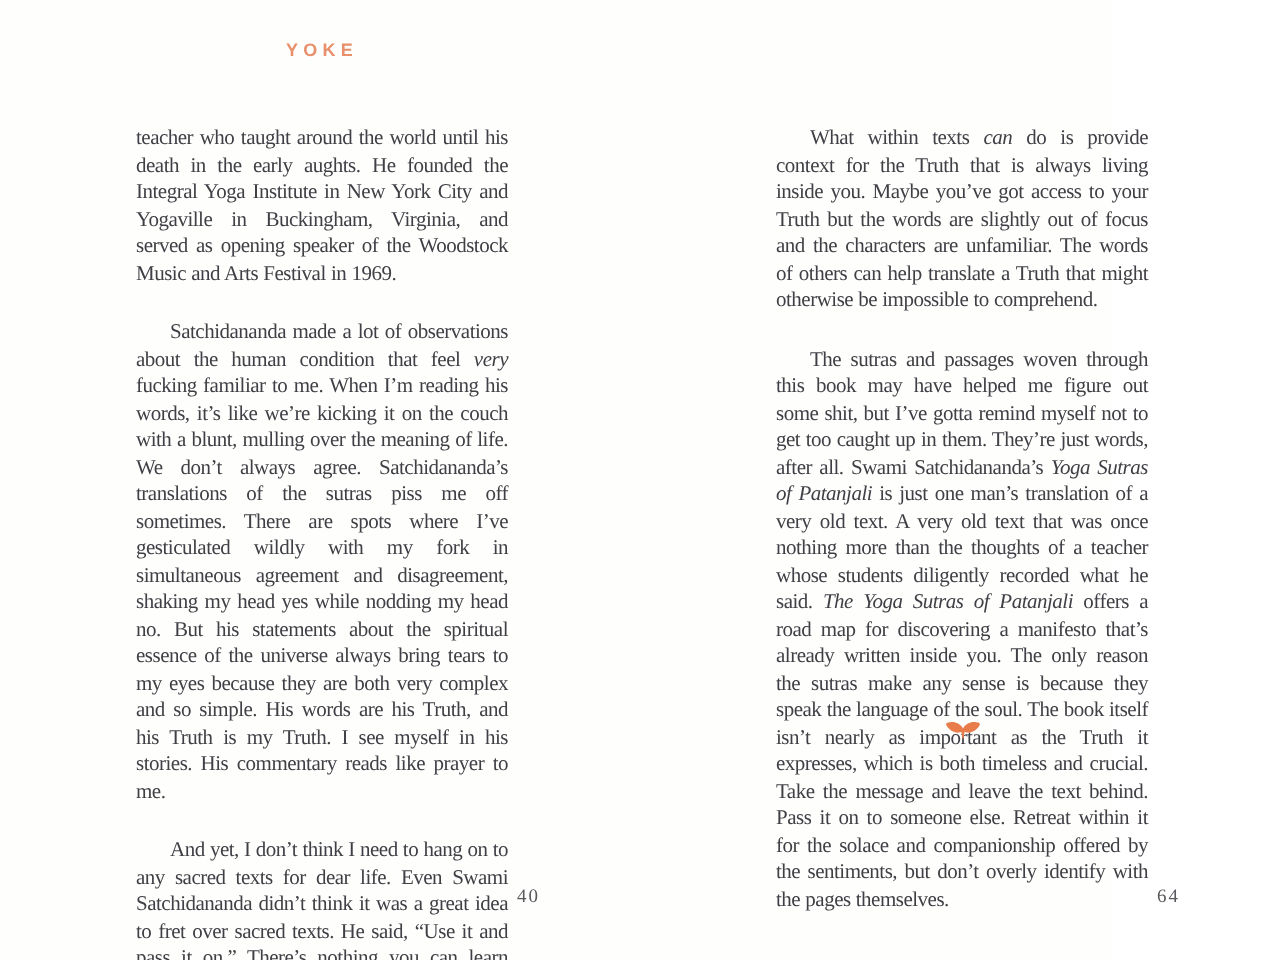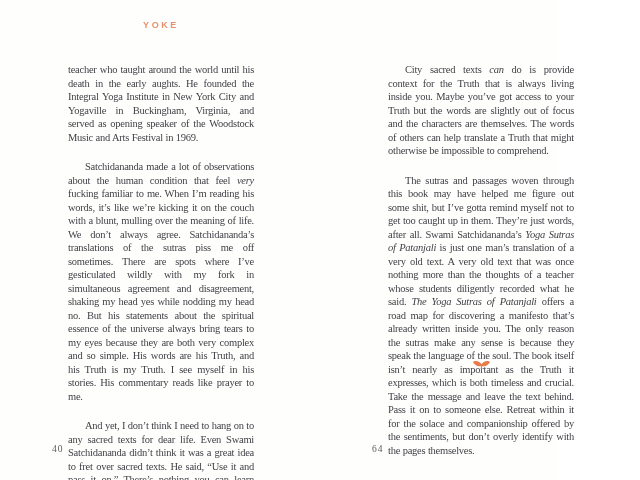--- a/index.html
+++ b/index.html
@@ -29,21 +29,21 @@
     position:absolute;top:47px;left:0;width:218px;
     color:#403f45;font-size:10.5px;line-height:13.5px;
     text-align:justify;letter-spacing:-0.25px;
     word-spacing:0.2px;
   }
   .para{margin:16px;}
   .para.indent{text-indent:17px;}
   .para em{font-style:italic;}
   .folio{
     position:absolute;top:444px;left:0;width:100%;
-    text-align:left;font-size:9.5px;color:#5a595e;letter-spacing:1px;
+    text-align:right;font-size:9.5px;color:#5a595e;letter-spacing:1px;
   }
   .ornament{
     position:absolute;top:360px;left:0;width:100%;
     text-align:center;line-height:0;
   }
 </style>
 </head>
 <body>
 
 <div class="spread">
@@ -53,21 +53,21 @@
     <div class="body-text">
         <p class="para"><span>teacher who taught around the world until his death in the early aughts. He founded the Integral Yoga Institute in New York City and Yogaville in Buckingham, Virginia, and served as opening speaker of the Woodstock Music and Arts Festival in 1969.</span></p>
         <p class="para indent"><span>Satchidananda made a lot of observations about the human condition that feel </span><em>very</em><span> fucking familiar to me. When I’m reading his words, it’s like we’re kicking it on the couch with a blunt, mulling over the meaning of life. We don’t always agree. Satchidananda’s translations of the sutras piss me off sometimes. There are spots where I’ve gesticulated wildly with my fork in simultaneous agreement and disagreement, shaking my head yes while nodding my head no. But his statements about the spiritual essence of the universe always bring tears to my eyes because they are both very complex and so simple. His words are his Truth, and his Truth is my Truth. I see myself in his stories. His commentary reads like prayer to me.</span></p>
         <p class="para indent"><span>And yet, I don’t think I need to hang on to any sacred texts for dear life. Even Swami Satchidananda didn’t think it was a great idea to fret over sacred texts. He said, “Use it and pass it on.” There’s nothing you can learn from another person that you couldn’t understand more clearly from within yourself. Your truest connection with the god of your own understanding happens inside yourself, not with someone else.</span></p>
       </div>
     <div class="folio">40</div>
   </div>
 
   <div class="page right">
     <div class="body-text">
-        <p class="para indent"><span>City sacred texts </span><em>can</em><span> do is provide context for the Truth that is always living inside you. Maybe you’ve got access to your Truth but the words are slightly out of focus and the characters are themselves. The words of others can help translate a Truth that might otherwise be impossible to comprehend.</span></p>
+        <p class="para indent"><span>What within texts </span><em>can</em><span> do is provide context for the Truth that is always living inside you. Maybe you’ve got access to your Truth but the words are slightly out of focus and the characters are unfamiliar. The words of others can help translate a Truth that might otherwise be impossible to comprehend.</span></p>
         <p class="para indent"><span>The sutras and passages woven through this book may have helped me figure out some shit, but I’ve gotta remind myself not to get too caught up in them. They’re just words, after all. Swami Satchidananda’s </span><em>Yoga Sutras of Patanjali</em><span> is just one man’s translation of a very old text. A very old text that was once nothing more than the thoughts of a teacher whose students diligently recorded what he said. </span><em>The Yoga Sutras of Patanjali</em><span> offers a road map for discovering a manifesto that’s already written inside you. The only reason the sutras make any sense is because they speak the language of the soul. The book itself isn’t nearly as important as the Truth it expresses, which is both timeless and crucial. Take the message and leave the text behind. Pass it on to someone else. Retreat within it for the solace and companionship offered by the sentiments, but don’t overly identify with the pages themselves.</span></p>
       </div>
     <div class="ornament">
       <svg width="19" height="11" viewBox="0 0 19 11" aria-hidden="true">
         <path d="M9.5,4.2 C8.2,1.6 4.6,0.2 1.6,1.4 C1.1,1.6 0.9,2.1 1.2,2.6 C2.3,4.6 4.9,6.6 7.4,6.3 L8.7,6.0 L9.1,8.6 L9.5,9.6 L9.9,8.6 L10.3,6.0 L11.6,6.3 C14.1,6.6 16.7,4.6 17.8,2.6 C18.1,2.1 17.9,1.6 17.4,1.4 C14.4,0.2 10.8,1.6 9.5,4.2 Z" fill="#e87c4a"></path>
       </svg>
     </div>
     <div class="folio">64</div>
   </div>
 

